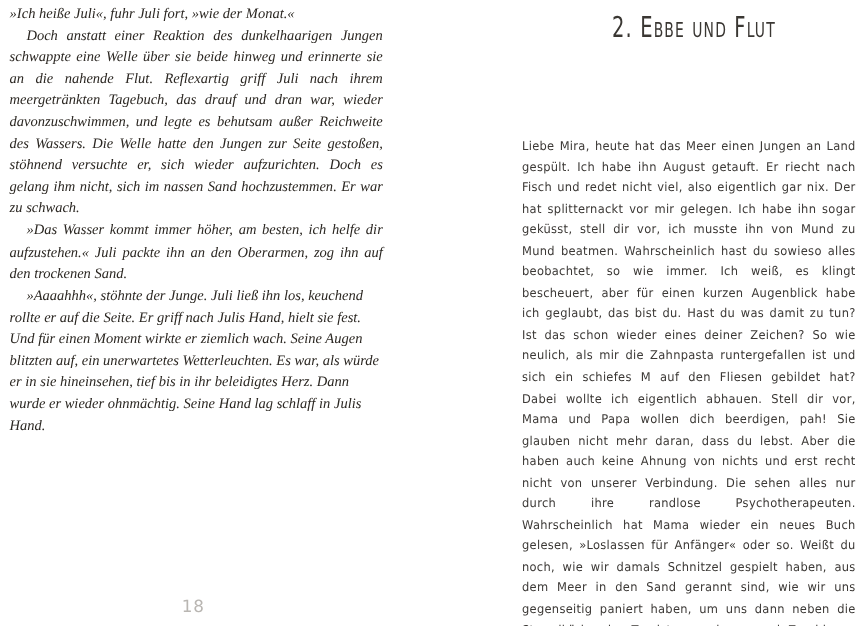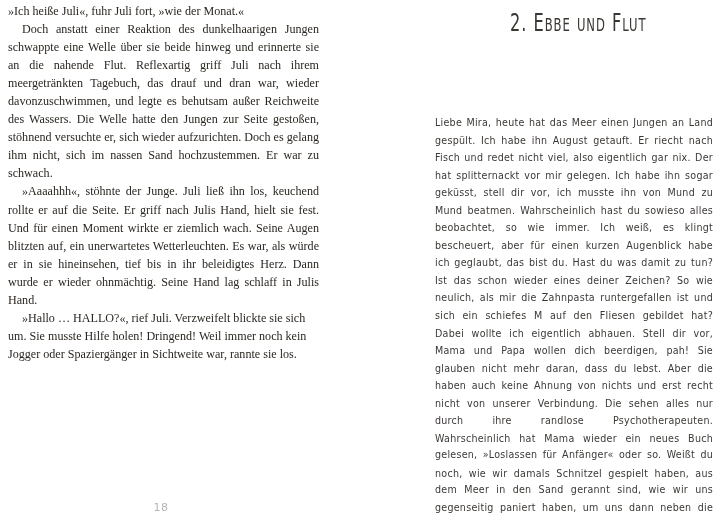--- a/index.html
+++ b/index.html
@@ -28,20 +28,21 @@
     position: absolute;
     left: 8px;
     top: 2px;
     width: 311px;
     font-family: "Liberation Serif", "DejaVu Serif", serif;
     font-size: 12.1px;
     line-height: 18.05px;
     color: #2b2722;
     text-align: justify;
     text-justify: inter-word;
+    font-style: italic;
     -webkit-font-smoothing: antialiased;
   }
   .verso-text p {
     margin: 0;
     text-indent: 0;
   }
   .verso-text p.indent {
     text-indent: 14px;
   }
   .verso-text p:last-child {
@@ -92,40 +93,40 @@
   }
   .letter-body p {
     margin: 0;
   }
 
   
   .folio {
     position: absolute;
     bottom: 8px;
     font-family: "DejaVu Sans", sans-serif;
-    font-size: 11px;
+    font-size: 14px;
     color: #b9b6b2;
     letter-spacing: 0.6px;
     width: 60px;
     text-align: center;
   }
   .folio-verso { left: 131px; }
 </style>
 </head>
 <body>
 
 <div id="page">
 
   <div class="verso">
 
     <div class="verso-text">
       <p>»Ich heiße Juli«, fuhr Juli fort, »wie der Monat.«</p>
       <p class="indent">Doch anstatt einer Reaktion des dunkelhaarigen Jungen schwappte eine Welle über sie beide hinweg und erinnerte sie an die nahende Flut. Reflexartig griff Juli nach ihrem meergetränkten Tagebuch, das drauf und dran war, wieder davonzuschwimmen, und legte es behutsam außer Reichweite des Wassers. Die Welle hatte den Jungen zur Seite gestoßen, stöhnend versuchte er, sich wieder aufzurichten. Doch es gelang ihm nicht, sich im nassen Sand hochzustemmen. Er war zu schwach.</p>
+      <p class="indent">»Das Wasser kommt immer höher, am besten, ich helfe dir aufzustehen.« Juli packte ihn an den Oberarmen, zog ihn auf den trockenen Sand.</p>
       <p class="indent">»Aaaahhh«, stöhnte der Junge. Juli ließ ihn los, keuchend rollte er auf die Seite. Er griff nach Julis Hand, hielt sie fest. Und für einen Moment wirkte er ziemlich wach. Seine Augen blitzten auf, ein unerwartetes Wetterleuchten. Es war, als würde er in sie hineinsehen, tief bis in ihr beleidigtes Herz. Dann wurde er wieder ohnmächtig. Seine Hand lag schlaff in Julis Hand.</p>
-      <p class="indent">»Hallo … HALLO?«, rief Juli. Verzweifelt blickte sie sich um. Sie musste Hilfe holen! Dringend! Weil immer noch kein Jogger oder Spaziergänger in Sichtweite war, rannte sie los.</p>
     </div>
 
     <div class="folio folio-verso">18</div>
   </div>
 
   <div class="recto">
 
     <div class="chapter-title">2. Ebbe und Flut</div>
 
     <div class="letter-body">

